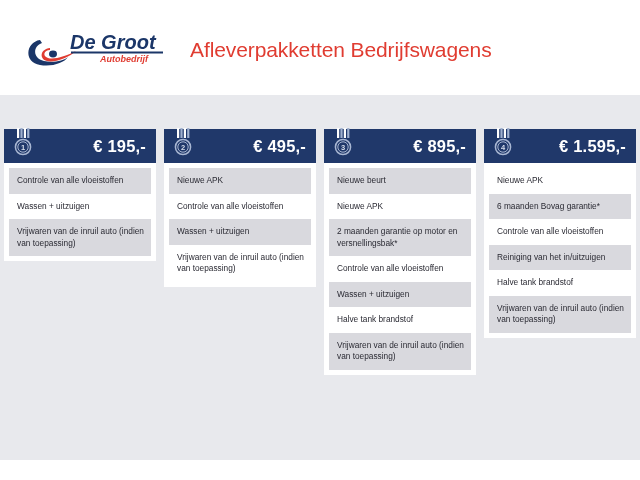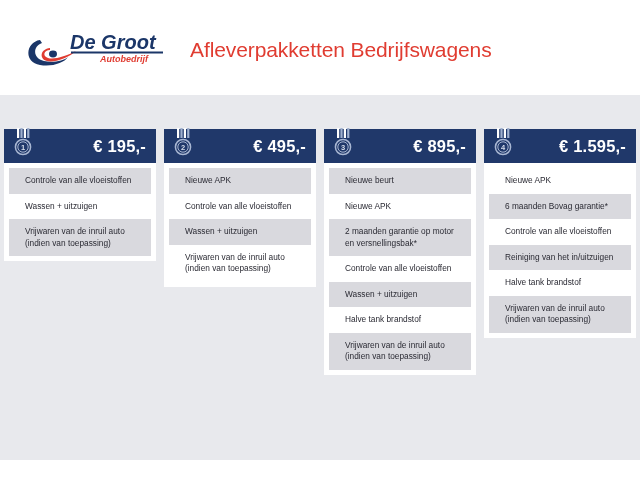--- a/index.html
+++ b/index.html
@@ -119,21 +119,21 @@
 
   .card {
     background: #ffffff;
     padding: 5px;
     box-sizing: border-box;
   }
   .feature {
     font-size: 8.3px;
     color: #2A2A33;
     line-height: 11.5px;
-    padding: 7px 7px 7px 16px;
+    padding: 7px 7px 7px 8px;
     box-sizing: border-box;
     background: #ffffff;
   }
   .feature.alt {
     background: #D9D9DE;
   }
 </style>
 </head>
 <body>
 

